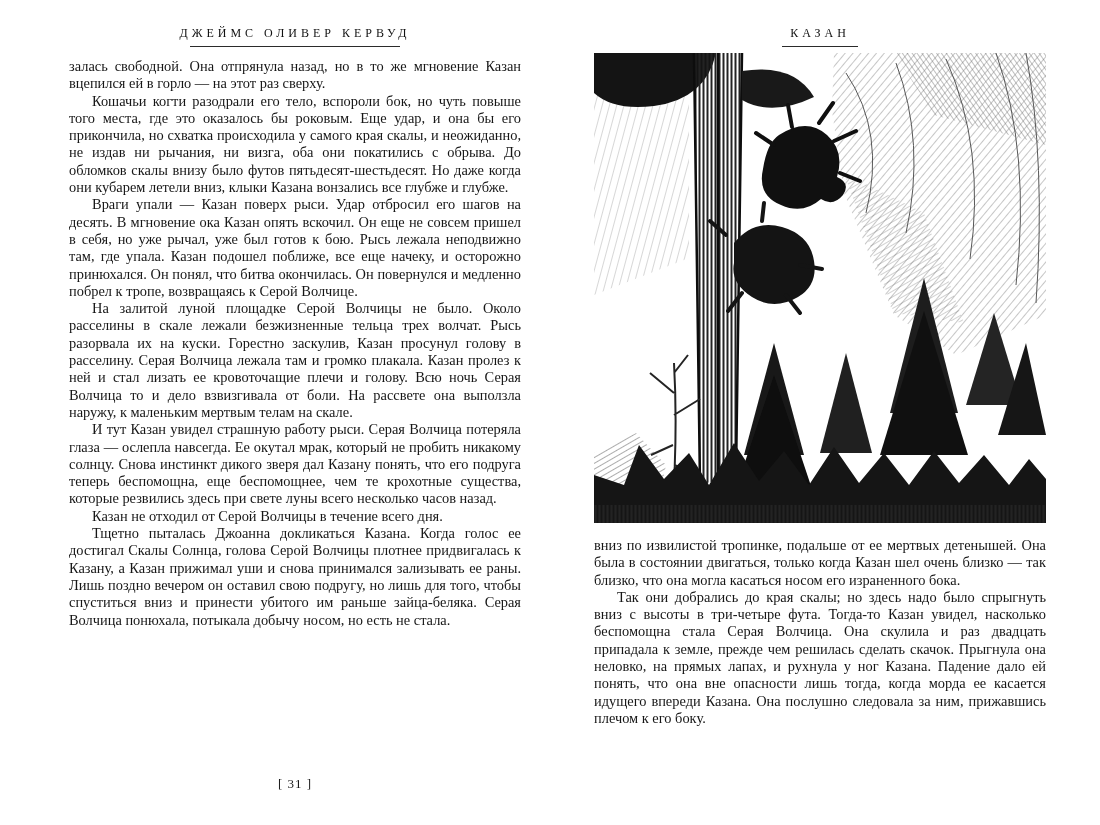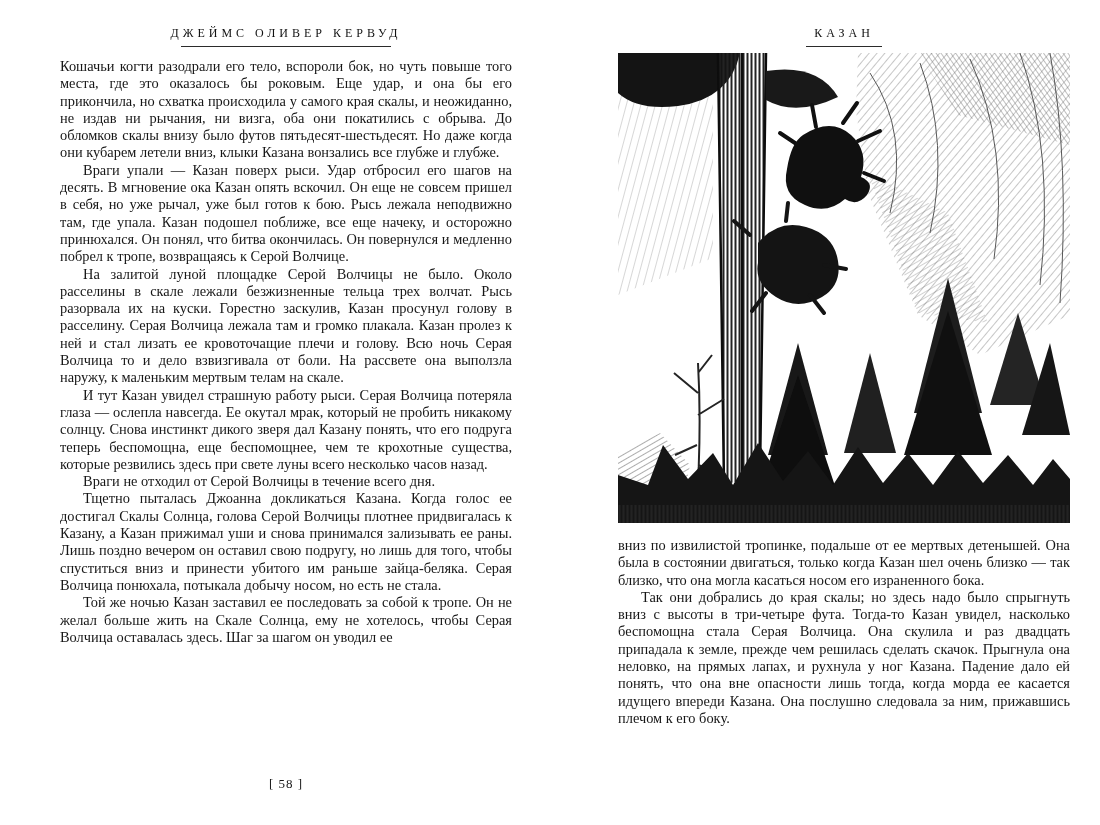--- a/index.html
+++ b/index.html
@@ -6,22 +6,22 @@
   body{
     width:1100px;height:825px;position:relative;
     background:#ffffff;color:#1c1c1c;
     font-family:"Liberation Serif", serif;
     overflow:hidden;
   }
   .page{
     position:absolute;top:26px;height:766px;width:452px;
     display:flex;flex-direction:column;
   }
-  #page-left{left:60px;}
-  #page-right{left:618px;}
+  #page-left{left:69px;}
+  #page-right{left:594px;}
   .running-head{
     text-align:center;font-size:12px;letter-spacing:4px;
     color:#111;white-space:nowrap;
   }
   .head-rule{height:1px;background:#2b2b2b;margin:5px auto 0;}
   #page-left .head-rule{width:210px;}
   #page-right .head-rule{width:76px;}
   .text-col{
     margin-top:11px;font-size:14.4px;line-height:17.3px;
     text-align:justify;color:#161616;
@@ -38,29 +38,29 @@
 </style>
 </head>
 <body>
 
 <div class="page" id="page-left">
   <div class="running-head">
     <span>ДЖЕЙМС ОЛИВЕР КЕРВУД</span>
     <div class="head-rule"></div>
   </div>
   <div class="text-col">
+      <p>залась свободной. Она отпрянула назад, но в то же мгновение Казан вцепился ей в горло — на этот раз сверху.</p>
       <p>Кошачьи когти разодрали его тело, вспороли бок, но чуть повыше того места, где это оказалось бы роковым. Еще удар, и она бы его прикончила, но схватка происходила у самого края скалы, и неожиданно, не издав ни рычания, ни визга, оба они покатились с обрыва. До обломков скалы внизу было футов пятьдесят-шестьдесят. Но даже когда они кубарем летели вниз, клыки Казана вонзались все глубже и глубже.</p>
       <p>Враги упали — Казан поверх рыси. Удар отбросил его шагов на десять. В мгновение ока Казан опять вскочил. Он еще не совсем пришел в себя, но уже рычал, уже был готов к бою. Рысь лежала неподвижно там, где упала. Казан подошел поближе, все еще начеку, и осторожно принюхался. Он понял, что битва окончилась. Он повернулся и медленно побрел к тропе, возвращаясь к Серой Волчице.</p>
       <p>На залитой луной площадке Серой Волчицы не было. Около расселины в скале лежали безжизненные тельца трех волчат. Рысь разорвала их на куски. Горестно заскулив, Казан просунул голову в расселину. Серая Волчица лежала там и громко плакала. Казан пролез к ней и стал лизать ее кровоточащие плечи и голову. Всю ночь Серая Волчица то и дело взвизгивала от боли. На рассвете она выползла наружу, к маленьким мертвым телам на скале.</p>
       <p>И тут Казан увидел страшную работу рыси. Серая Волчица потеряла глаза — ослепла навсегда. Ее окутал мрак, который не пробить никакому солнцу. Снова инстинкт дикого зверя дал Казану понять, что его подруга теперь беспомощна, еще беспомощнее, чем те крохотные существа, которые резвились здесь при свете луны всего несколько часов назад.</p>
-      <p>Враги не отходил от Серой Волчицы в течение всего дня.</p>
+      <p>Казан не отходил от Серой Волчицы в течение всего дня.</p>
       <p>Тщетно пыталась Джоанна докликаться Казана. Когда голос ее достигал Скалы Солнца, голова Серой Волчицы плотнее придвигалась к Казану, а Казан прижимал уши и снова принимался зализывать ее раны. Лишь поздно вечером он оставил свою подругу, но лишь для того, чтобы спуститься вниз и принести убитого им раньше зайца-беляка. Серая Волчица понюхала, потыкала добычу носом, но есть не стала.</p>
-      <p>Той же ночью Казан заставил ее последовать за собой к тропе. Он не желал больше жить на Скале Солнца, ему не хотелось, чтобы Серая Волчица оставалась здесь. Шаг за шагом он уводил ее</p>
     </div>
-  <div class="page-number">[ 58 ]</div>
+  <div class="page-number">[ 31 ]</div>
 </div>
 
 <div class="page" id="page-right">
   <div class="running-head">
     <span>КАЗАН</span>
     <div class="head-rule"></div>
   </div>
 
   <div class="illustration">
     <svg width="452" height="470" viewBox="0 0 452 470" xmlns="http://www.w3.org/2000/svg">

